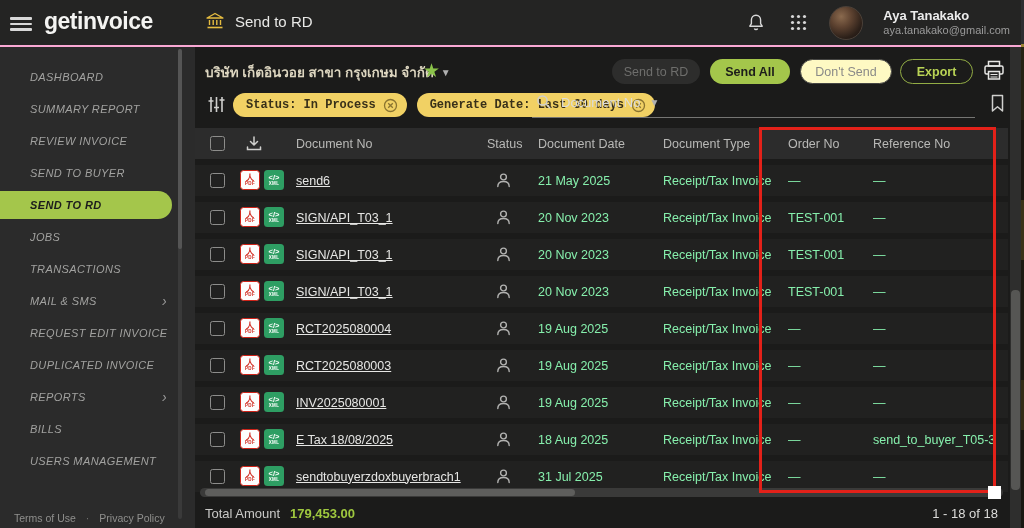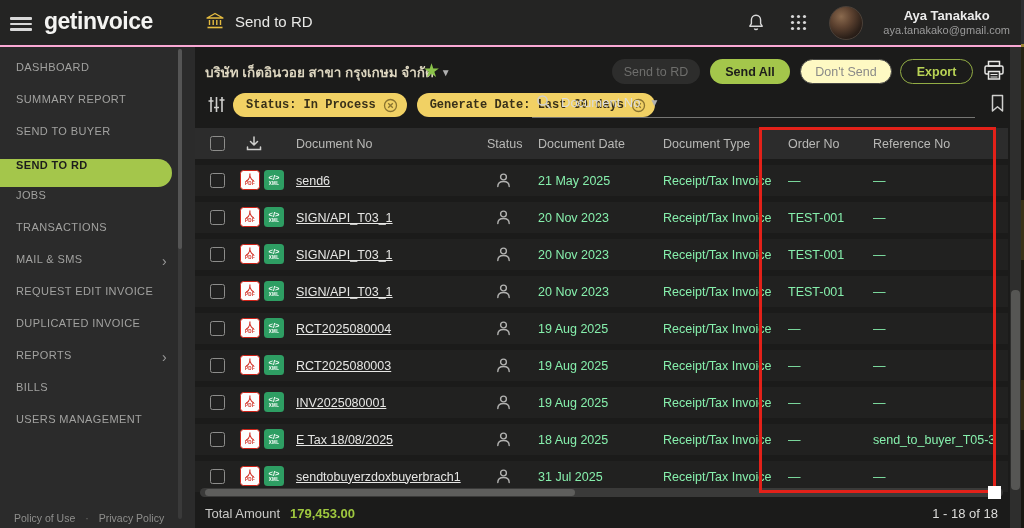--- a/index.html
+++ b/index.html
@@ -8,35 +8,35 @@
   .screen { position:absolute; inset:0; width:1024px; height:528px; background:#1b1b1a; overflow:hidden; }
 
   
   .topbar { position:absolute; left:0; top:0; width:1024px; height:47px; background:#242423; border-bottom:2px solid #f9a8d4; z-index:5; }
   .hamburger { position:absolute; left:10px; top:14px; width:22px; height:18px; cursor:pointer; }
   .hamburger span { display:block; height:2.5px; background:#d8d8d8; margin:3px 0; border-radius:1px; }
   .logo { position:absolute; left:44px; top:8px; font-size:23px; font-weight:700; letter-spacing:-0.5px; color:#f4f4f2; }
   .title-group { position:absolute; left:205px; top:12px; display:flex; align-items:center; gap:10px; }
   .title-group svg { display:block; }
   .page-title { color:#e9e9e7; font-size:15px; }
-  .topbar-right { position:absolute; right:14px; top:0; height:45px; display:flex; align-items:center; gap:20px;text-align:center; }
+  .topbar-right { position:absolute; right:14px; top:0; height:45px; display:flex; align-items:center; gap:20px; }
   .icon-btn { width:22px; height:22px; display:flex; align-items:center; justify-content:center; cursor:pointer; }
   .avatar { width:34px; height:34px; border-radius:50%; background:
       radial-gradient(circle at 35% 30%, #8a6a4e 0%, #5d4230 35%, #2c2019 70%, #171210 100%);
       border:1px solid #4a4038; }
   .user-block { line-height:1.25; }
   .user-name { color:#ececec; font-size:13px; font-weight:700; }
   .user-email { color:#9b9b9b; font-size:11px; }
 
   
   .sidebar { position:absolute; left:0; top:47px; width:195px; height:481px; background:#2b2b2b; z-index:4; }
   .sb-scroll { position:absolute; right:13px; top:2px; width:4px; height:470px; background:#3a3a3a; border-radius:2px; }
   .sb-scroll .thumb { position:absolute; top:0; width:4px; height:200px; background:#555; border-radius:2px; }
   .sb-items { position:absolute; top:14px; left:0; width:100%; }
-  .sb-item { position:relative; height:32px; display:flex; padding-left:16px; color:#a2a2a0; font-size:11px; letter-spacing:0.4px; cursor:pointer; }
+  .sb-item { position:relative; height:32px; display:flex; align-items:center; padding-left:30px; color:#a2a2a0; font-size:11px; letter-spacing:0.4px; cursor:pointer;font-style:italic; }
   .sb-item.active { width:172px; background:#a4c64b; color:#1c1c1c; font-weight:700; border-radius:0 16px 16px 0; height:28px; margin:2px 0; }
   .sb-chevron { display:none; position:absolute; right:28px; color:#9a9a9a; font-size:14px; }
   .sb-footer { position:absolute; left:14px; bottom:4px; font-size:10.5px; color:#8f8f8d; display:flex; gap:10px; align-items:center; }
   .sb-footer span { cursor:pointer; }
   .sb-footer .dot { cursor:default; color:#6f6f6d; }
 
   
   .main { position:absolute; left:195px; top:47px; width:815px; height:481px; background:#1b1b1a; }
 
   
@@ -161,20 +161,24 @@
   <div class="sb-item">
     <span class="sb-label">DASHBOARD</span>
 
   </div>
 
   <div class="sb-item">
     <span class="sb-label">SUMMARY REPORT</span>
 
   </div>
 
+  <div class="sb-item">
+    <span class="sb-label">REVIEW INVOICE</span>
+
+  </div>
 
   <div class="sb-item">
     <span class="sb-label">SEND TO BUYER</span>
 
   </div>
 
   <div class="sb-item active">
     <span class="sb-label">SEND TO RD</span>
 
   </div>
@@ -217,21 +221,21 @@
 
   <div class="sb-item">
     <span class="sb-label">USERS MANAGEMENT</span>
 
   </div>
 </div>
     <div class="sb-scroll">
         <div class="thumb"></div>
       </div>
     <div class="sb-footer">
-      <span>Policy of Use</span>
+      <span>Terms of Use</span>
       <span class="dot">·</span>
       <span>Privacy Policy</span>
     </div>
   </aside>
 
   <main class="main">
 
     <div class="company-row">
       <div class="company-sel">
         <span class="company-name">บริษัท เก็ตอินวอย สาขา กรุงเกษม จำกัด</span>

